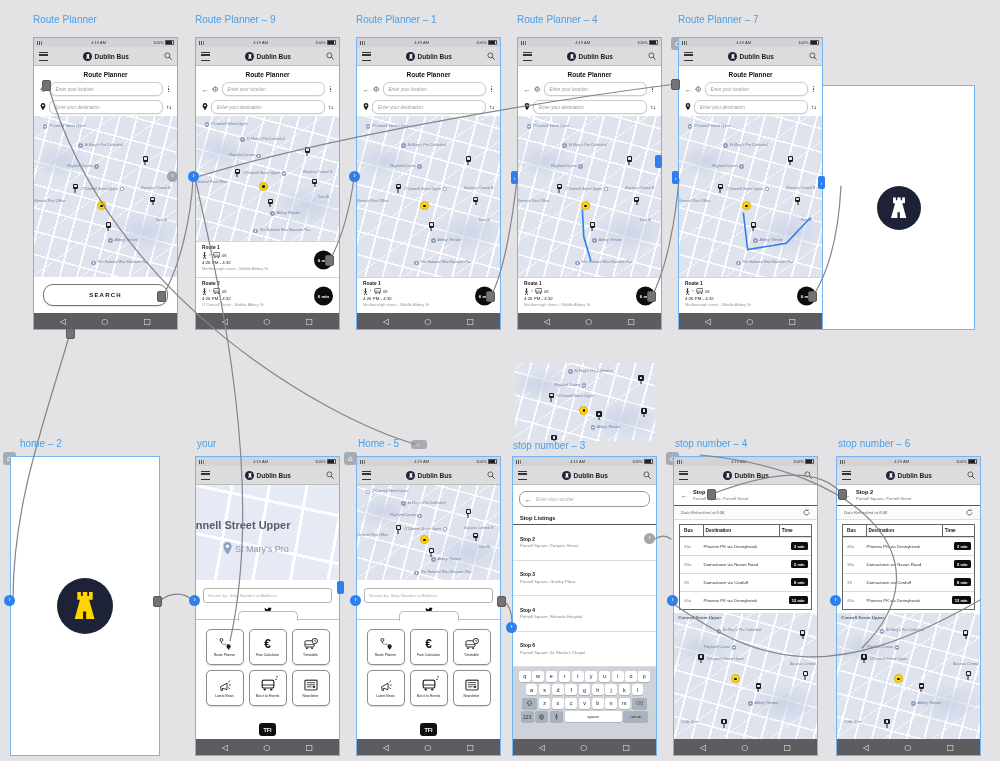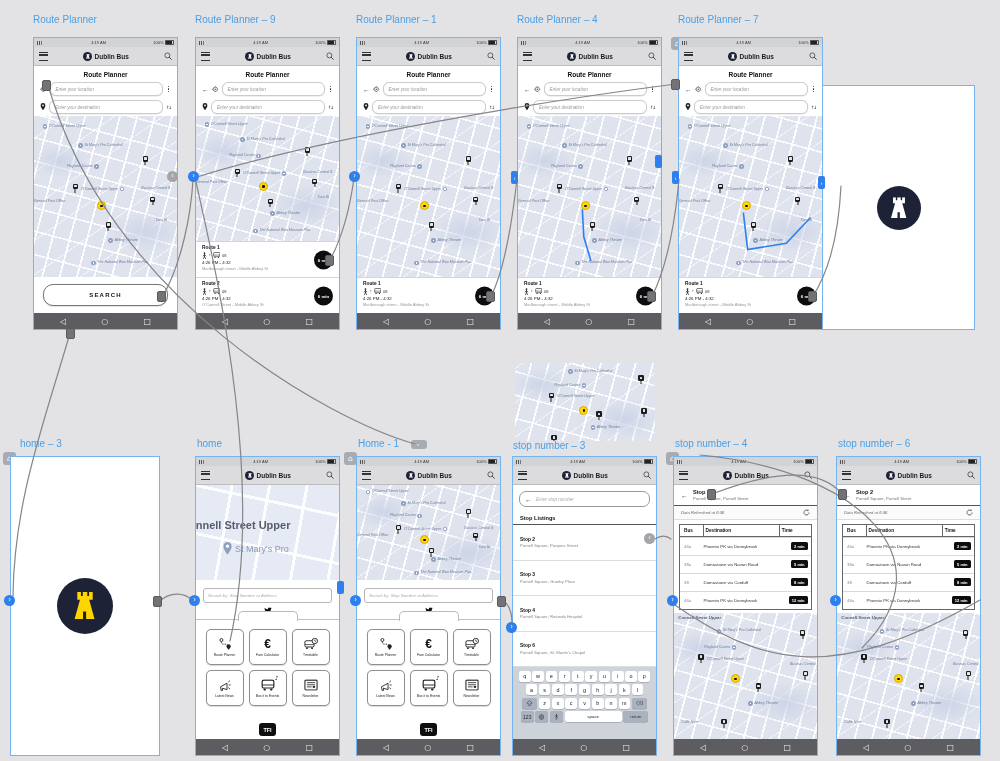--- a/index.html
+++ b/index.html
@@ -208,23 +208,23 @@
   </defs>
 </svg>
 
 <div id="canvas">
 
   <div class="btitle" style="left:33px;top:14px">Route Planner</div>
   <div class="btitle" style="left:195px;top:14px">Route Planner – 9</div>
   <div class="btitle" style="left:356px;top:14px">Route Planner – 1</div>
   <div class="btitle" style="left:517px;top:14px">Route Planner – 4</div>
   <div class="btitle" style="left:678px;top:14px">Route Planner – 7</div>
-  <div class="btitle" style="left:20px;top:438px">home – 3</div>
-  <div class="btitle" style="left:197px;top:438px">home</div>
-  <div class="btitle" style="left:358px;top:438px">Home - 1</div>
+  <div class="btitle" style="left:20px;top:438px">home – 2</div>
+  <div class="btitle" style="left:197px;top:438px">your</div>
+  <div class="btitle" style="left:358px;top:438px">Home - 5</div>
   <div class="btitle" style="left:513px;top:440px">stop number – 3</div>
   <div class="btitle" style="left:675px;top:438px">stop number – 4</div>
   <div class="btitle" style="left:838px;top:438px">stop number – 6</div>
 
   <div class="board frag map mappat" style="left:515px;top:363px;width:140px;height:78px">
 
   <span class="mk" style="left:38%;top:8%" data-t="poi-l">
         <i class="mkicon"></i>
         <em class="mklabel">St Mary's Pro Cathedral</em>
       </span>

